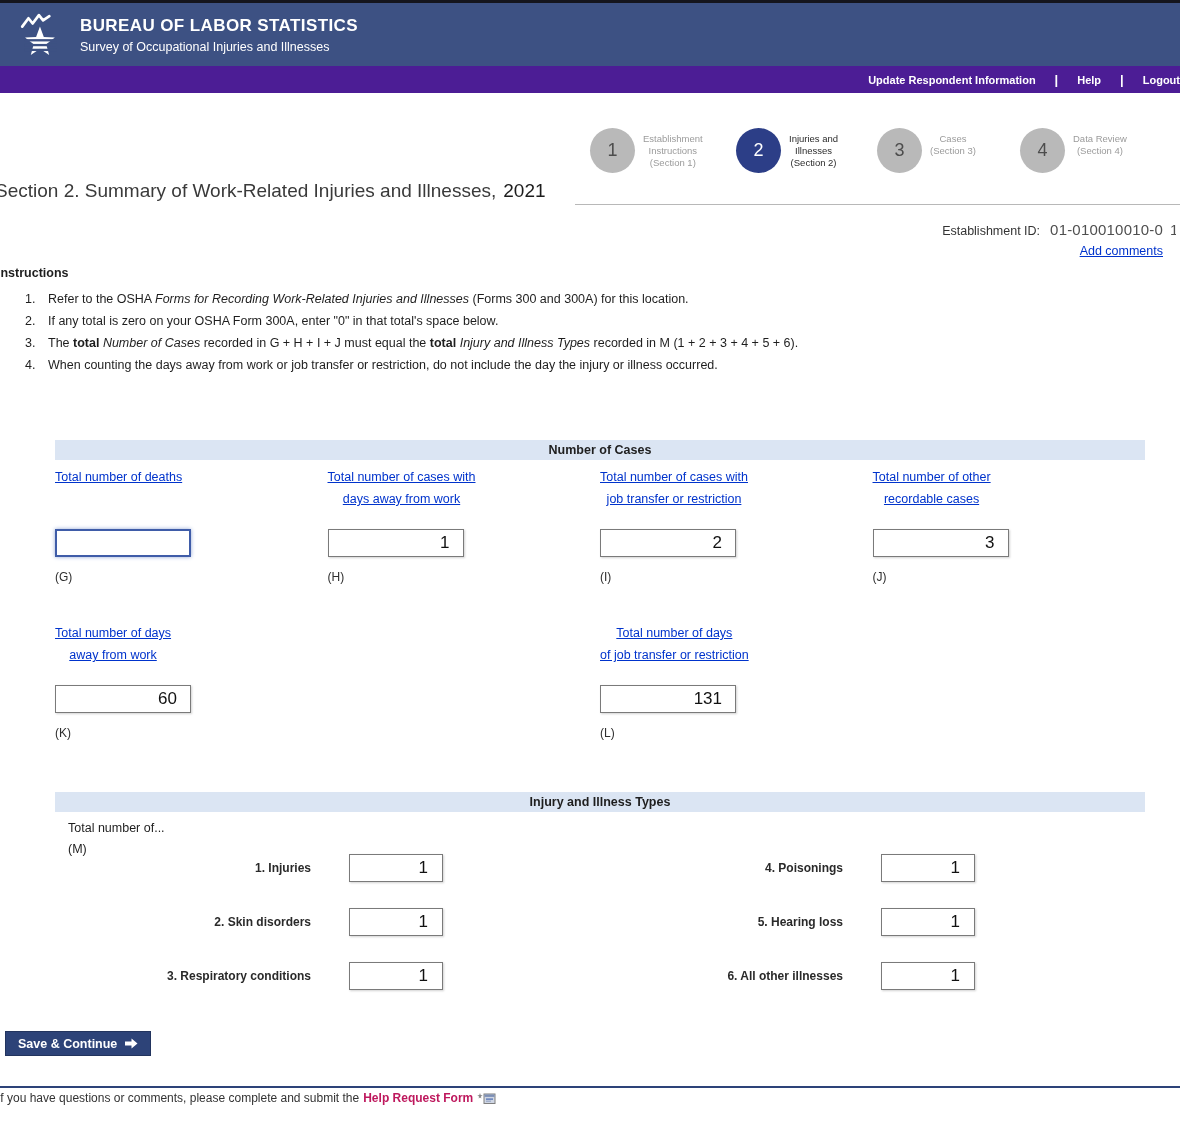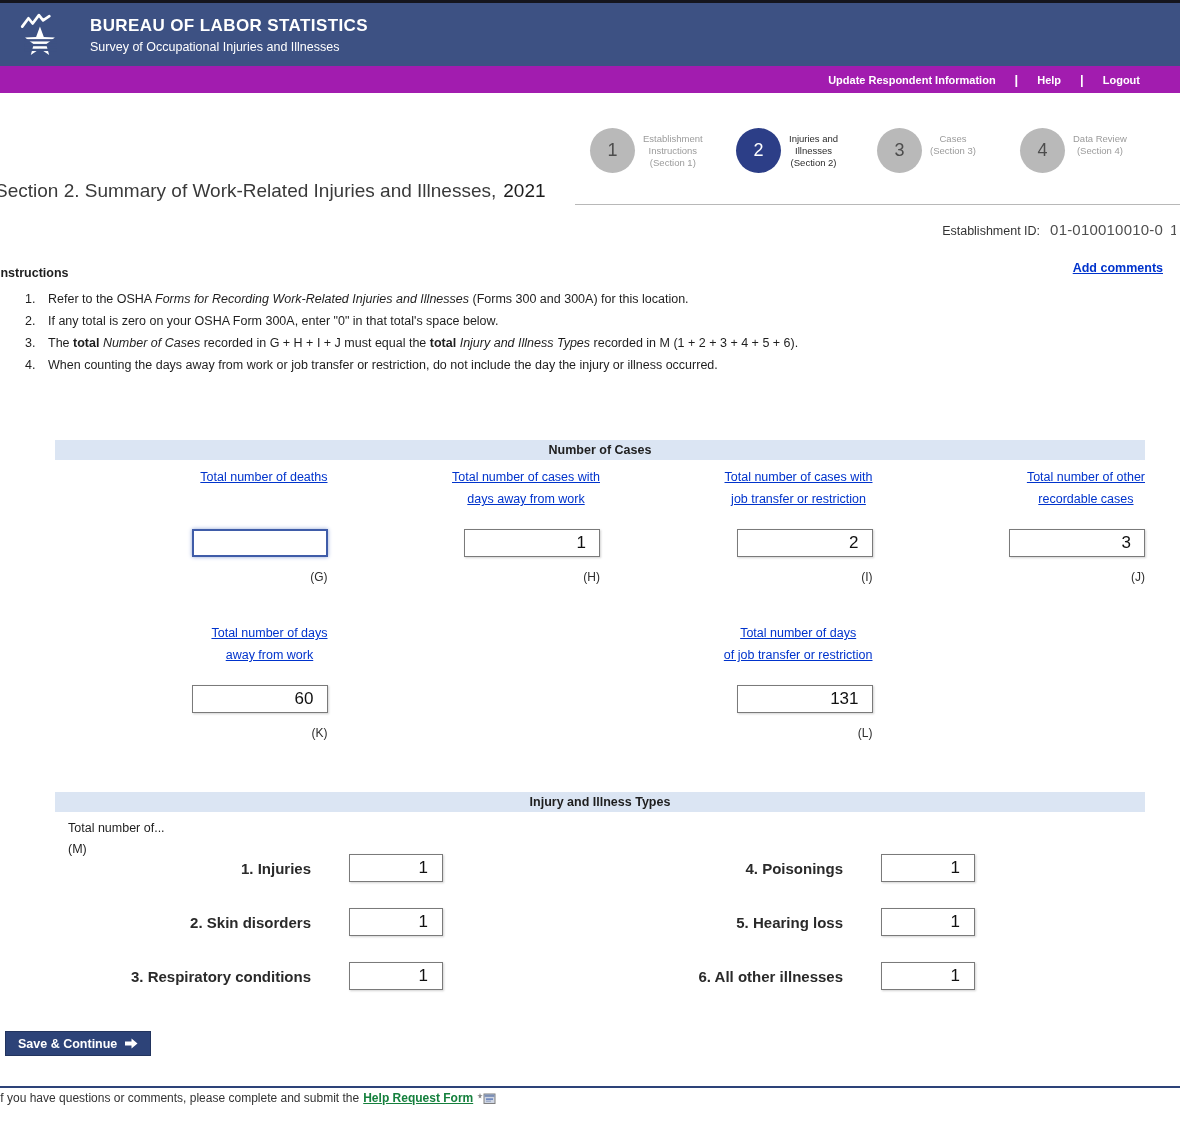--- a/index.html
+++ b/index.html
@@ -11,29 +11,28 @@
   .b { font-weight:700; }
   .i { font-style:italic;margin-top:46px; }
 
   
   .topbar {
     position:absolute; left:0; top:0; width:1180px; height:66px;
     background:#3d5183; border-top:3px solid #15151d;
     display:flex; align-items:center; padding-left:20px;
   }
   .logo { width:42px; height:48px; margin-top:2px; }
-  .brand { margin-left:28px; color:#fff; }
+  .brand { margin-left:18px; color:#fff; }
   .brand-title { font-size:17px; font-weight:700; letter-spacing:.4px; }
   .brand-sub { font-size:12.5px; margin-top:4px; }
 
   
   .rednav {
     position:absolute; left:0; top:66px; width:1180px; height:27px;
-    background:#a21caf; display:flex; align-items:center; justify-content:flex-end;
-    padding-right:40px;
+    background:#4c1d95; display:flex; align-items:center; justify-content:flex-end;
   }
   .rednav a { color:#fff; font-size:11px; font-weight:700; text-decoration:none; cursor:pointer; }
   .rednav .sep { color:#fff; font-size:13px; font-weight:700; margin:0 19px; }
 
   
   .step { position:absolute; top:128px; display:flex; }
   .step-circle {
     width:45px; height:45px; border-radius:50%; background:#b9b9b9;
     color:#4d4d4d; font-size:18px; text-align:center; line-height:45px; flex:0 0 auto;
   }
@@ -46,75 +45,75 @@
   .page-title { position:absolute; left:-5px; top:180px; font-size:19px; color:#3a3a3a; white-space:nowrap; }
   .page-title .year { margin-left:7px; color:#1c1c1c; }
   .title-rule { position:absolute; left:575px; top:204px; width:605px; height:1px; background:#b8b8b8; }
 
   
   .estab { position:absolute; top:221px; right:17px; text-align:right; white-space:nowrap; }
   .estab-row1 { font-size:12.5px; color:#333; }
   .estab-id { font-size:15px; color:#4f4f4f; margin-left:10px; letter-spacing:.2px; }
   .estab-partial { position:absolute; left:calc(100% + 7px); top:0; font-size:15px; color:#4f4f4f;
     width:6px; overflow:hidden; display:inline-block; }
-  .add-comments { display:inline-block; margin-top:23px; font-size:12.5px; font-weight:700;
+  .add-comments { display:inline-block; margin-top:6px; font-size:12.5px; font-weight:400;
     color:#0033cc; text-decoration:underline; cursor:pointer; }
 
   
   .instructions { position:absolute; left:0; top:266px; width:1180px; }
   .instructions h3 { font-size:12.5px; font-weight:700; color:#1e1e1e; margin-left:-3px; }
   .instr-list { margin-top:8px; }
   .instr-item { display:flex; font-size:12.5px; color:#1e1e1e; line-height:22px; }
   .instr-item .num { width:16px; margin-left:25px; margin-right:7px; flex:0 0 auto; }
 
   
   .section { position:absolute; left:55px; width:1090px; }
   .section-bar {
     height:20px; background:#dbe5f3; text-align:center;
     font-size:12.5px; font-weight:700; color:#1e1e1e; line-height:20px;
   }
   .cols { display:flex; }
-  .col { width:272.5px; display:flex; flex-direction:column; align-items:flex-end; }
+  .col { width:272.5px; display:flex; flex-direction:column; align-items:flex-start; }
   .col-link { margin-top:6px; height:44px; text-align:center; font-size:12.5px; line-height:22px; }
   .col-link a { color:#0033cc; text-decoration:underline; cursor:pointer; display:block; }
   .num-input {
     margin-top:19px; width:136px; height:28px; border:1px solid #7a7a7a; background:#fff;
     font-family:"Liberation Sans", sans-serif; font-size:17px; color:#111;
     text-align:right; padding-right:13px; box-shadow:1px 1px 2px rgba(0,0,0,.18);
   }
   .num-input.focused { border:2px solid #3f5ca8; box-shadow:0 0 4px #93a7d6; }
   .col-letter { margin-top:13px; font-size:12px; color:#2e2e2e; }
 
   
   .types-intro { margin-top:6px; margin-left:13px; font-size:12.5px; color:#1e1e1e; line-height:21px; }
   .type-col { position:absolute; top:62px; }
   .type-col.left { left:0; width:388px; }
   .type-col.right { left:477px; width:443px; }
   .type-row { display:flex; align-items:center; justify-content:flex-end; margin-bottom:26px; }
-  .type-label { font-size:15px; font-weight:700; color:#2a2a2a; text-align:right; }
+  .type-label { font-size:12px; font-weight:700; color:#2a2a2a; text-align:right; }
   .type-input {
     margin-left:38px; width:94px; height:28px; border:1px solid #7a7a7a; background:#fff;
     font-family:"Liberation Sans", sans-serif; font-size:17px; color:#111;
     text-align:right; padding-right:14px; box-shadow:1px 1px 2px rgba(0,0,0,.18); flex:0 0 auto;
   }
 
   
   .save-btn {
     position:absolute; left:5px; top:1031px; height:25px;
     background:#2d4378; color:#fff; border:1px solid #22345e;
     font-family:"Liberation Sans", sans-serif; font-size:12.5px; font-weight:700;
     display:flex; align-items:center; padding:0 12px; cursor:pointer;
   }
   .save-btn svg { margin-left:8px; }
 
   
   .footer-rule { position:absolute; left:0; top:1086px; width:1180px; height:2px; background:#2d4378; }
   .footer-msg { position:absolute; left:-3px; top:1091px; font-size:12px; color:#333; white-space:nowrap;
     display:flex; align-items:center; }
-  .footer-msg a { color:#15803d; font-weight:700; text-decoration:underline; cursor:pointer; margin-left:4px; }
+  .footer-msg a { color:#be185d; font-weight:700; cursor:pointer; margin-left:4px; }
   .footer-msg svg { margin-left:4px; }
   .footer-version { position:absolute; right:17px; top:1154px; font-size:12px; color:#333; }
 </style>
 </head>
 <body>
 
 <div class="topbar">
   <svg class="logo" viewBox="0 0 40 46">
     <polyline points="2,14 8,6 12,11 18,3 22,8 28,4" fill="none" stroke="#ffffff" stroke-width="2.6" stroke-linecap="round" stroke-linejoin="round"></polyline>
     <polygon points="19,14 22.7,23.9 33.3,24.4 25,30.9 27.8,41.1 19,35.3 10.2,41.1 13,30.9 4.7,24.4 15.3,23.9" fill="#ffffff"></polygon>

